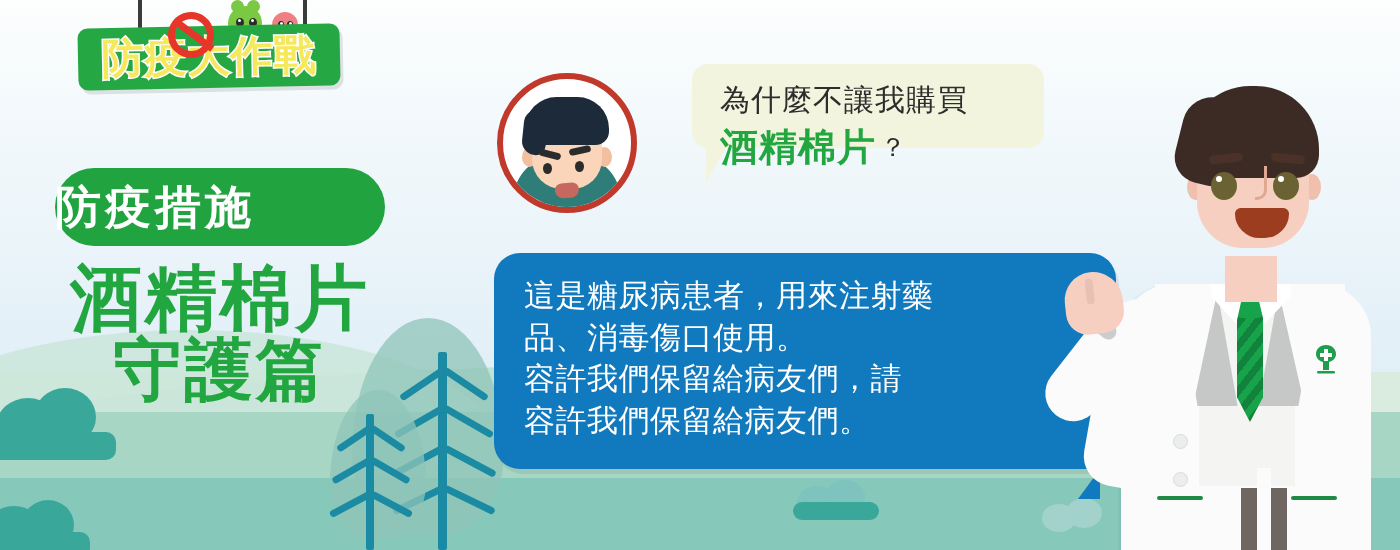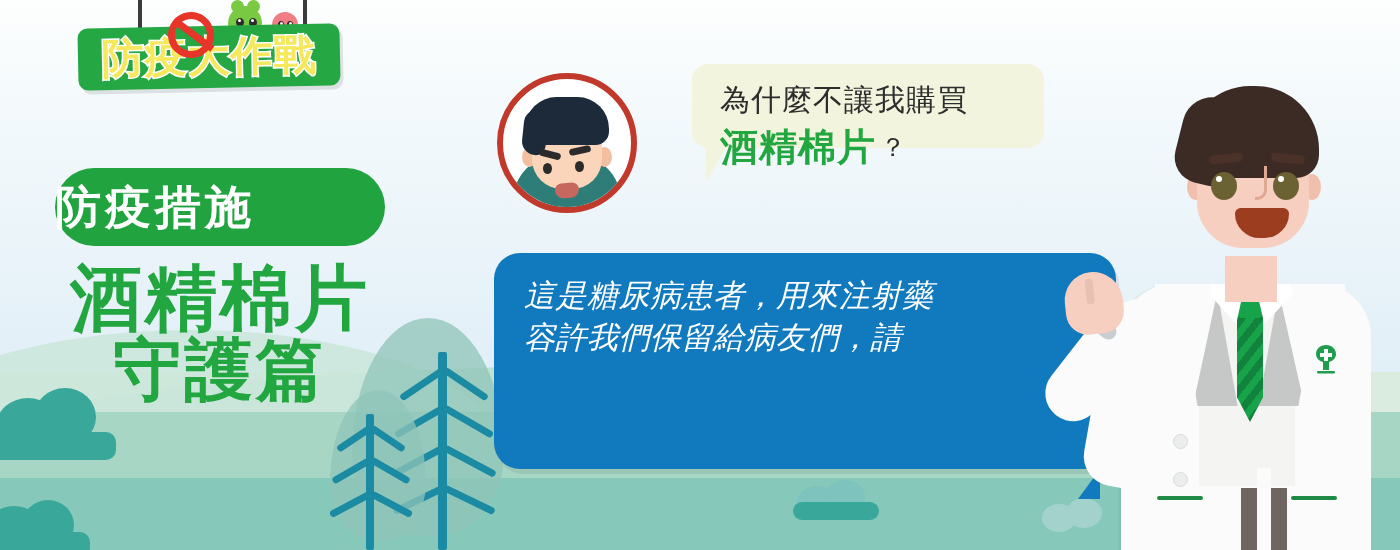--- a/index.html
+++ b/index.html
@@ -187,21 +187,20 @@
   }
   .q-mark {
     font-size:26px; color:#2d2d2d; font-weight:normal; margin-left:4px;
     vertical-align:4px;
   }
 
   .bubble-a {
     position:absolute; left:494px; top:253px; width:622px; height:216px;
     background:#1179bd; border-radius:26px;
     box-shadow:3px 5px 0 rgba(0,0,0,.07);
-    font-style:italic;
   }
   .bubble-a::after {
     content:""; position:absolute; right:16px; bottom:-30px;
     width:0; height:0;
     border-right:22px solid #1179bd;
     border-left:14px solid transparent;
     border-top:30px solid transparent;
     transform:skewX(0deg);
   }
   .a-text {
@@ -455,21 +454,23 @@
   <div class="bubble-q">
     <div class="q-line1">為什麼不讓我購買</div>
     <div class="q-line2">
       <span>酒精棉片</span><span class="q-mark">？</span>
     </div>
   </div>
 
   <div class="bubble-a">
     <div class="a-text">
       <p>這是糖尿病患者，用來注射藥</p>
+      <p>品、消毒傷口使用。</p>
       <p>容許我們保留給病友們，請</p>
+      <p>容許我們保留給病友們。</p>
     </div>
   </div>
 
   <div class="pharm">
     <div class="ph-coat"></div>
     <div class="ph-shirt"></div>
     <div class="ph-vest-l"></div>
     <div class="ph-vest-r"></div>
     <div class="ph-trouser"></div>
     <div class="ph-coat-split"></div>

